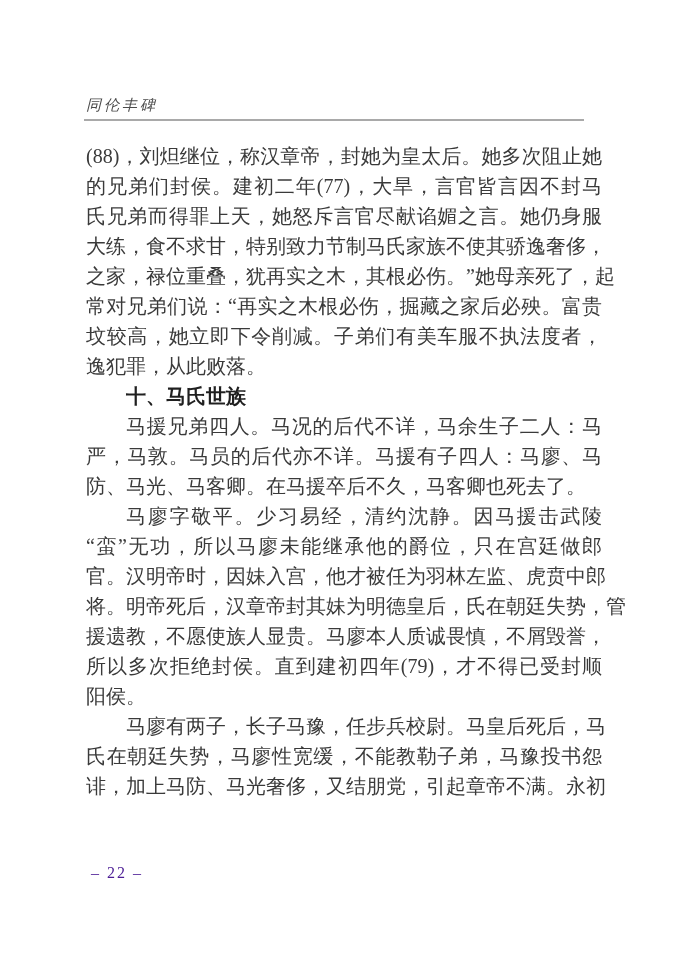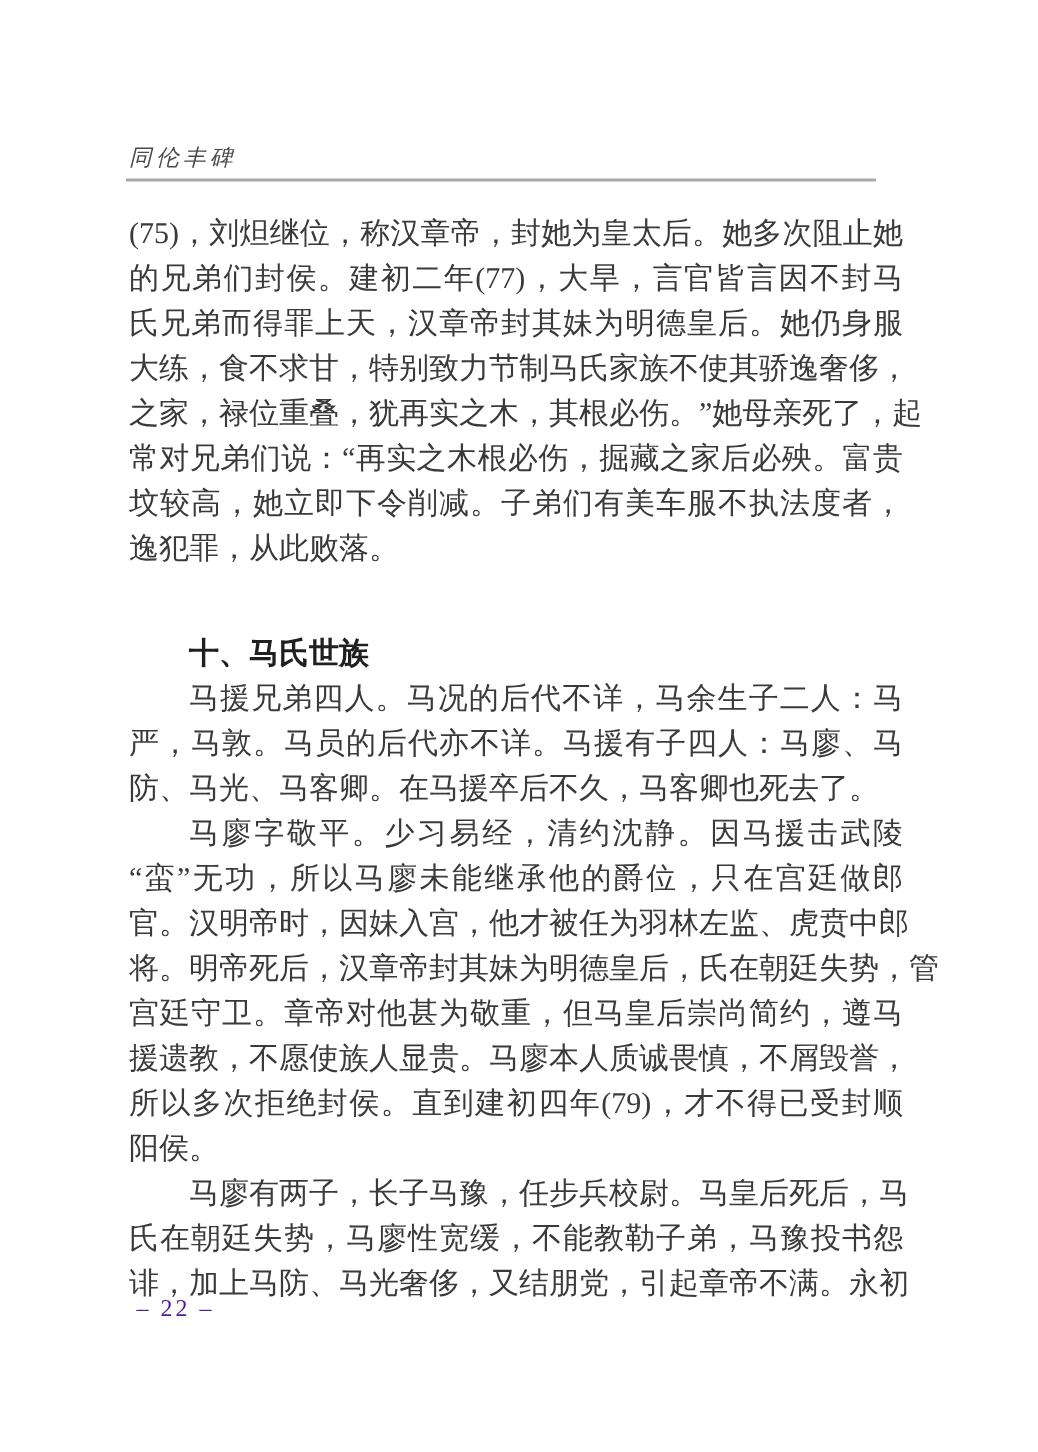--- a/index.html
+++ b/index.html
@@ -55,58 +55,56 @@
   .line.indent {
     text-indent: 2em;
   }
   .line.heading {
     font-family: "Liberation Sans", "DejaVu Sans", sans-serif;
     font-weight: 700;
     color: #1f1f1f;
     text-align: left;
     text-align-last: left;
     text-indent: 2em;
-    margin-top: 40px;
   }
   .page-footer {
     position: absolute;
     left: 91px;
     top: 864px;
     font-size: 16px;
     color: #4c1d95;
     letter-spacing: 2px;
   }
 </style>
 </head>
 <body>
 
 <div class="page">
 
   <div class="running-header">同伦丰碑</div>
 
   <div class="header-rule"></div>
 
   <div class="body-text">
-      <div class="line fill">(75)，刘炟继位，称汉章帝，封她为皇太后。她多次阻止她</div>
+      <div class="line fill">(88)，刘炟继位，称汉章帝，封她为皇太后。她多次阻止她</div>
       <div class="line fill">的兄弟们封侯。建初二年(77)，大旱，言官皆言因不封马</div>
-      <div class="line fill">氏兄弟而得罪上天，汉章帝封其妹为明德皇后。她仍身服</div>
+      <div class="line fill">氏兄弟而得罪上天，她怒斥言官尽献谄媚之言。她仍身服</div>
       <div class="line fill">大练，食不求甘，特别致力节制马氏家族不使其骄逸奢侈，</div>
       <div class="line fill">之家，禄位重叠，犹再实之木，其根必伤。”她母亲死了，起</div>
       <div class="line fill">常对兄弟们说：“再实之木根必伤，掘藏之家后必殃。富贵</div>
       <div class="line fill">坟较高，她立即下令削减。子弟们有美车服不执法度者，</div>
       <div class="line end">逸犯罪，从此败落。</div>
       <div class="line heading">十、马氏世族</div>
       <div class="line fill indent">马援兄弟四人。马况的后代不详，马余生子二人：马</div>
       <div class="line fill">严，马敦。马员的后代亦不详。马援有子四人：马廖、马</div>
       <div class="line end">防、马光、马客卿。在马援卒后不久，马客卿也死去了。</div>
       <div class="line fill indent">马廖字敬平。少习易经，清约沈静。因马援击武陵</div>
       <div class="line fill">“蛮”无功，所以马廖未能继承他的爵位，只在宫廷做郎</div>
       <div class="line fill">官。汉明帝时，因妹入宫，他才被任为羽林左监、虎贲中郎</div>
       <div class="line fill">将。明帝死后，汉章帝封其妹为明德皇后，氏在朝廷失势，管</div>
-      <div class="line fill">宫廷守卫。章帝对他甚为敬重，但马皇后崇尚简约，遵马</div>
       <div class="line fill">援遗教，不愿使族人显贵。马廖本人质诚畏慎，不屑毁誉，</div>
       <div class="line fill">所以多次拒绝封侯。直到建初四年(79)，才不得已受封顺</div>
       <div class="line end">阳侯。</div>
       <div class="line fill indent">马廖有两子，长子马豫，任步兵校尉。马皇后死后，马</div>
       <div class="line fill">氏在朝廷失势，马廖性宽缓，不能教勒子弟，马豫投书怨</div>
       <div class="line fill">诽，加上马防、马光奢侈，又结朋党，引起章帝不满。永初</div>
     </div>
 
   <div class="page-footer">– 22 –</div>
 

